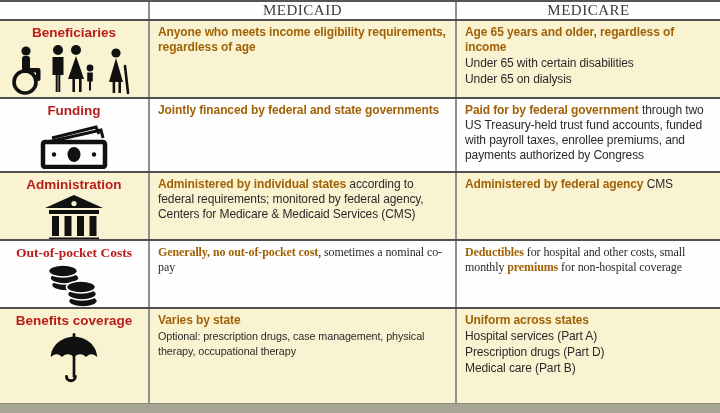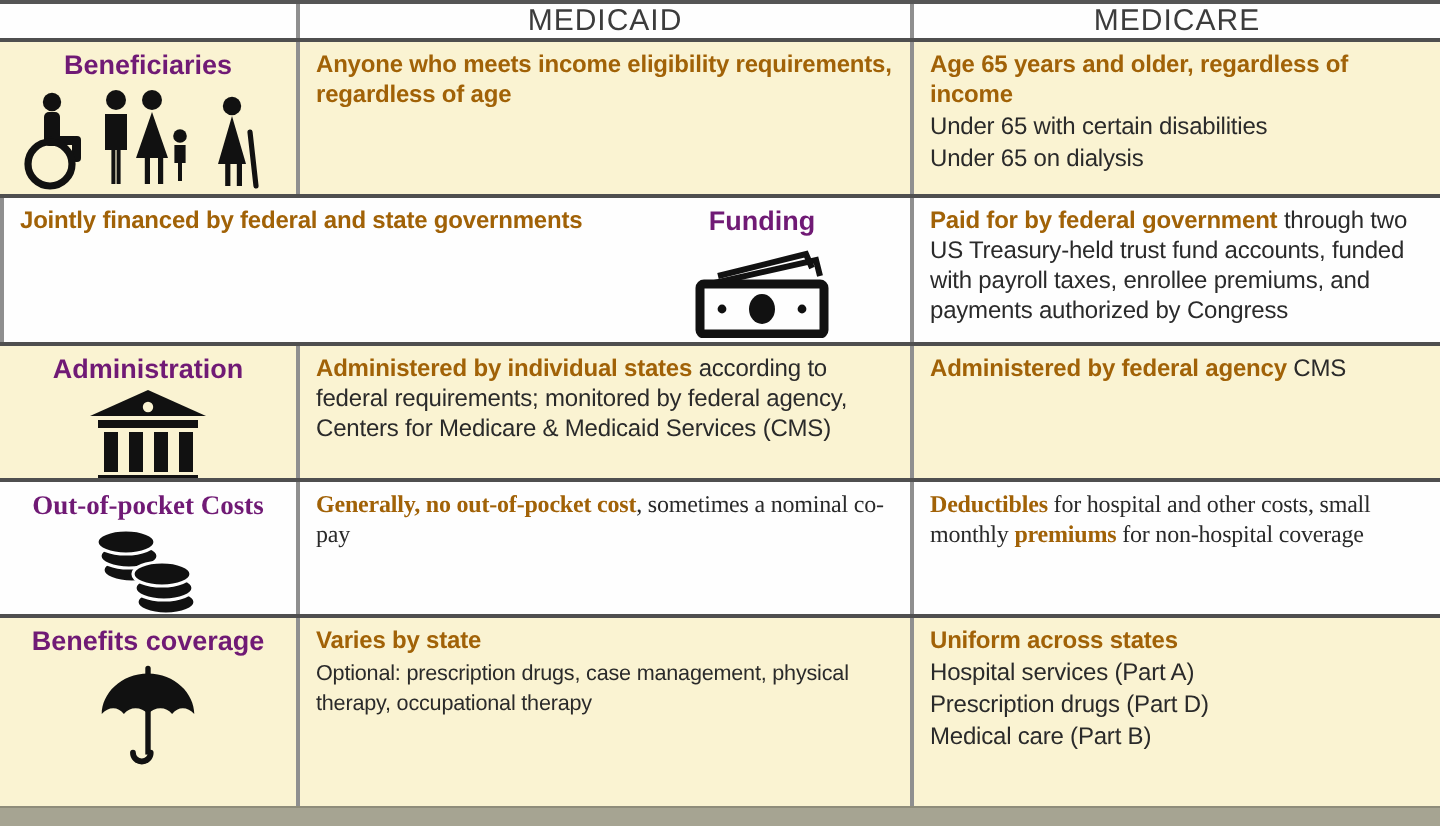--- a/index.html
+++ b/index.html
@@ -29,28 +29,28 @@
   .c-medicaid{width:307px;border-left:2px solid #8f8f8f;}
   .c-medicare{width:265px;border-left:2px solid #8f8f8f;}
   .header-row{
     height:28px;
     border-top:2px solid #555;
     background:#fefefe;
     display:flex;
   }
   .header-row .cell{
     display:flex;align-items:center;justify-content:center;
-    color:#3c3c3c;font-size:15px;letter-spacing:.5px;
+    color:#3c3c3c;font-size:15px;letter-spacing:.5px;font-family:Liberation Serif, serif;
   }
   .label-cell{
     display:flex;flex-direction:column;align-items:center;
     padding-top:4px;
   }
   .row-label{
-    font-weight:bold;font-size:13.5px;color:#701a75;
+    font-weight:bold;font-size:13.5px;color:#b91c1c;
     line-height:1.2;text-align:center;
   }
   .row-icon{margin-top:2px;line-height:0;}
   .row-icon svg{display:block;}
   .text-cell{
     padding:4px 7px 2px 8px;
     font-size:12px;color:#2a2a2a;
     line-height:1.24;letter-spacing:-0.1px;
   }
   .line{margin:0 0 1px 0;}
@@ -103,38 +103,38 @@
     <div class="cell c-medicaid text-cell">
           <div class="line"><span class="b">Anyone who meets income eligibility requirements, regardless of age</span></div>
         </div>
     <div class="cell c-medicare text-cell">
           <div class="line"><span class="b">Age 65 years and older, regardless of income</span></div>
           <div class="line"><span>Under 65 with certain disabilities</span></div>
           <div class="line"><span>Under 65 on dialysis</span></div>
         </div>
   </div>
       <div class="row" style="height: 74px;">
-    <div class="cell c-medicaid text-cell">
-          <div class="line"><span class="b">Jointly financed by federal and state governments</span></div>
-        </div>
     <div class="cell c-label label-cell">
       <div class="row-label">Funding</div>
       <div class="row-icon">
             <svg width="72" height="48" viewBox="0 0 72 48">
               <g stroke="#111111" fill="none">
                 <path d="M14 17 L58 6 L61 13" stroke-width="3"></path>
                 <path d="M10 21 L63 9 L65 17" stroke-width="3"></path>
               </g>
               <rect x="5" y="21" width="62" height="25" rx="2" fill="none" stroke="#111111" stroke-width="4.5"></rect>
               <ellipse cx="36" cy="33.5" rx="6.5" ry="7.5" fill="#111111"></ellipse>
               <circle cx="16" cy="33.5" r="2.2" fill="#111111"></circle>
               <circle cx="56" cy="33.5" r="2.2" fill="#111111"></circle>
             </svg>
           </div>
     </div>
+    <div class="cell c-medicaid text-cell">
+          <div class="line"><span class="b">Jointly financed by federal and state governments</span></div>
+        </div>
     <div class="cell c-medicare text-cell">
           <div class="line"><span class="b">Paid for by federal government</span><span> through two US Treasury-held trust fund accounts, funded with payroll taxes, enrollee premiums, and payments authorized by Congress</span></div>
         </div>
   </div>
       <div class="row hl" style="height: 68px;">
     <div class="cell c-label label-cell">
       <div class="row-label">Administration</div>
       <div class="row-icon">
             <svg width="62" height="50" viewBox="0 0 62 50">
               <g fill="#111111">

